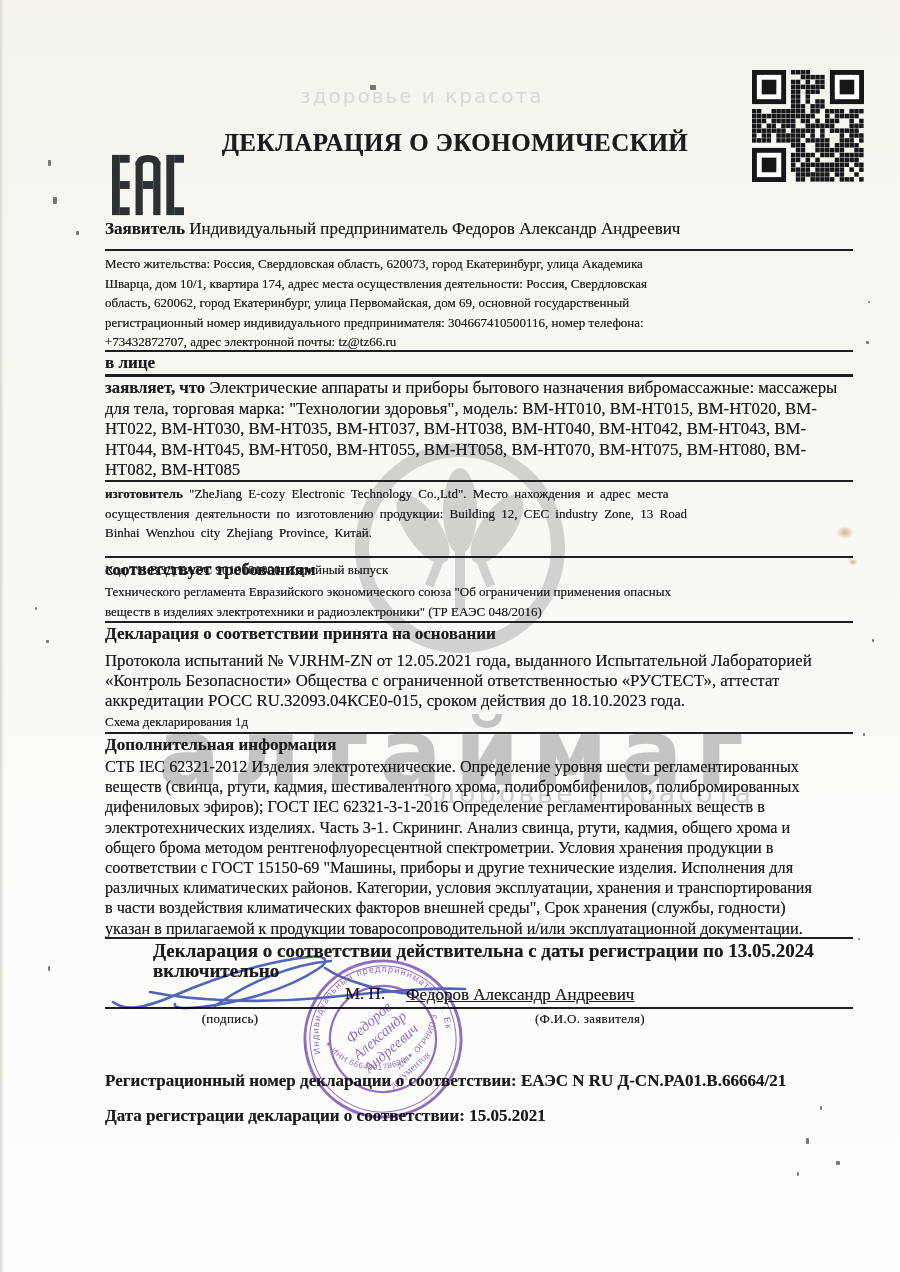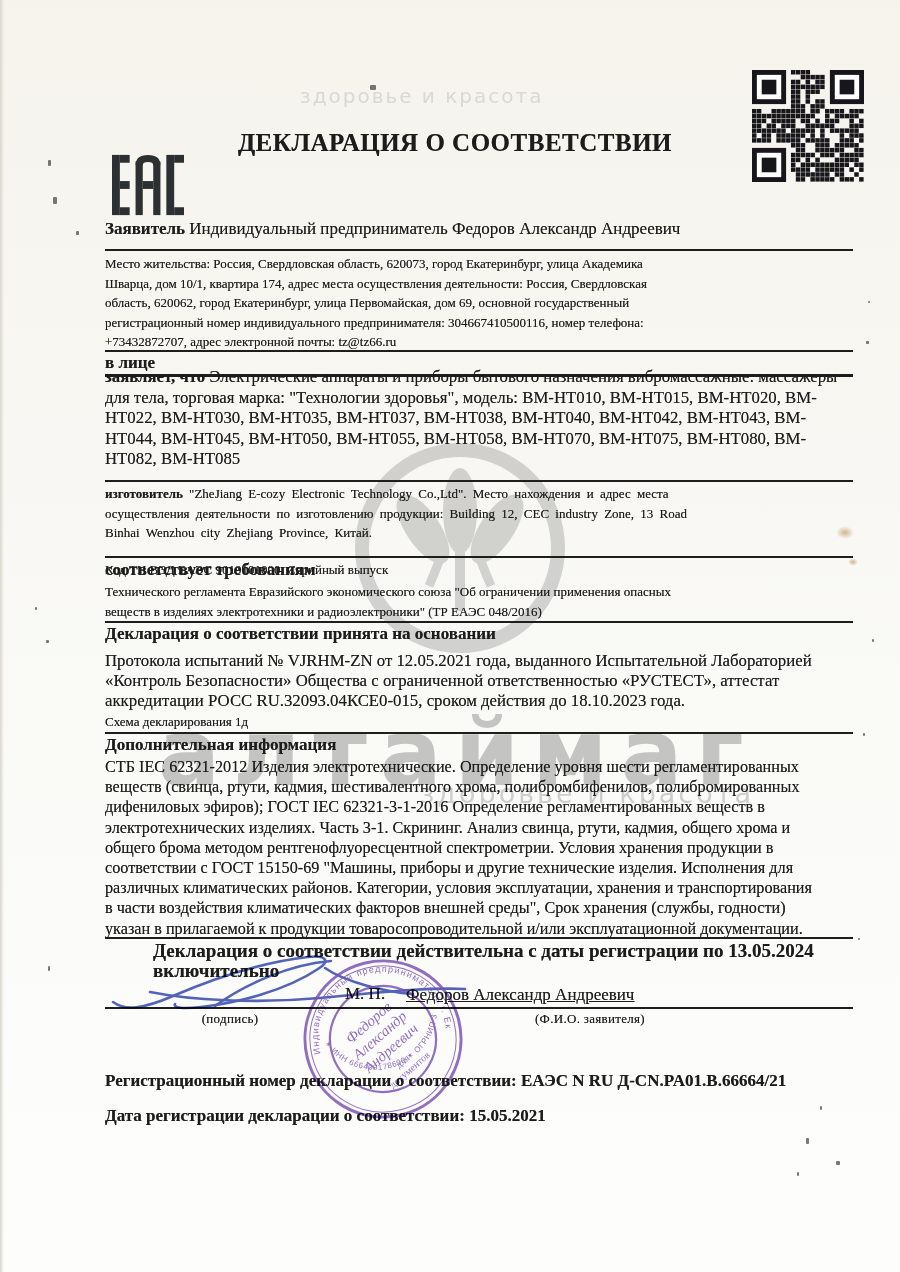--- a/index.html
+++ b/index.html
@@ -65,21 +65,21 @@
         <rect x="36" y="10" width="11" height="82"></rect>
           <rect x="63" y="10" width="11" height="82"></rect>
         <path d="M36,16 Q36,0 55,0 Q74,0 74,16 L63,16 Q63,11 55,11 Q47,11 47,16 Z"></path>
         <rect x="47" y="40" width="16" height="12"></rect>
         <rect x="83" y="0" width="12" height="92"></rect>
           <rect x="95" y="0" width="15" height="12"></rect>
         <rect x="95" y="80" width="15" height="12"></rect>
       </g>
     </svg>
 
-    <div class="abs title ink" style="left:105px;top:129px;width:700px;">ДЕКЛАРАЦИЯ О СООТВЕТСТВИИ</div>
+    <div class="abs title ink" style="left:105px;top:129px;width:700px;">ДЕКЛАРАЦИЯ О ЭКОНОМИЧЕСКИЙ</div>
 
     <svg class="abs" style="left:752px;top:70px;" width="112" height="112" viewBox="0 0 112 112" id="qr">
         <g id="qr-grid" fill="#17171b">
           <rect x="38.96" y="0.00" width="4.48" height="4.48"></rect>
           <rect x="43.83" y="0.00" width="4.48" height="4.48"></rect>
           <rect x="48.70" y="0.00" width="4.48" height="4.48"></rect>
           <rect x="53.57" y="0.00" width="4.48" height="4.48"></rect>
           <rect x="48.70" y="4.87" width="4.48" height="4.48"></rect>
           <rect x="53.57" y="4.87" width="4.48" height="4.48"></rect>
           <rect x="58.43" y="4.87" width="4.48" height="4.48"></rect>
@@ -346,21 +346,21 @@
     <div class="abs para ink pre" style="left:105px;top:254px;width:750px;">Место жительства: Россия, Свердловская область, 620073, город Екатеринбург, улица Академика
 Шварца, дом 10/1, квартира 174, адрес места осуществления деятельности: Россия, Свердловская
 область, 620062, город Екатеринбург, улица Первомайская, дом 69, основной государственный
 регистрационный номер индивидуального предпринимателя: 304667410500116, номер телефона:
 +73432872707, адрес электронной почты: tz@tz66.ru</div>
 
     <div class="hr" style="top:350px;height:1.5px;"></div>
     <div class="abs para ink bold" style="left:105px;top:353px;font-size:17px;">в лице</div>
     <div class="hr" style="top:374px;height:2.5px;"></div>
 
-    <div class="abs para ink" style="left:105px;top:367px;width:752px;font-size:16.8px;line-height:20.6px;">
+    <div class="abs para ink" style="left:105px;top:378px;width:752px;font-size:16.8px;line-height:20.6px;">
       <b>заявляет, что</b> <span class="pre">Электрические аппараты и приборы бытового назначения вибромассажные: массажеры
 для тела, торговая марка: "Технологии здоровья", модель: BM-HT010, BM-HT015, BM-HT020, BM-
 HT022, BM-HT030, BM-HT035, BM-HT037, BM-HT038, BM-HT040, BM-HT042, BM-HT043, BM-
 HT044, BM-HT045, BM-HT050, BM-HT055, BM-HT058, BM-HT070, BM-HT075, BM-HT080, BM-
 HT082, BM-HT085</span>
     </div>
     <div class="hr" style="top:480px;height:1.5px;"></div>
 
     <div class="abs para ink" style="left:105px;top:484px;width:752px;word-spacing:3px;">
       <b>изготовитель</b> <span class="pre">"ZheJiang E-cozy Electronic Technology Co.,Ltd". Место нахождения и адрес места

